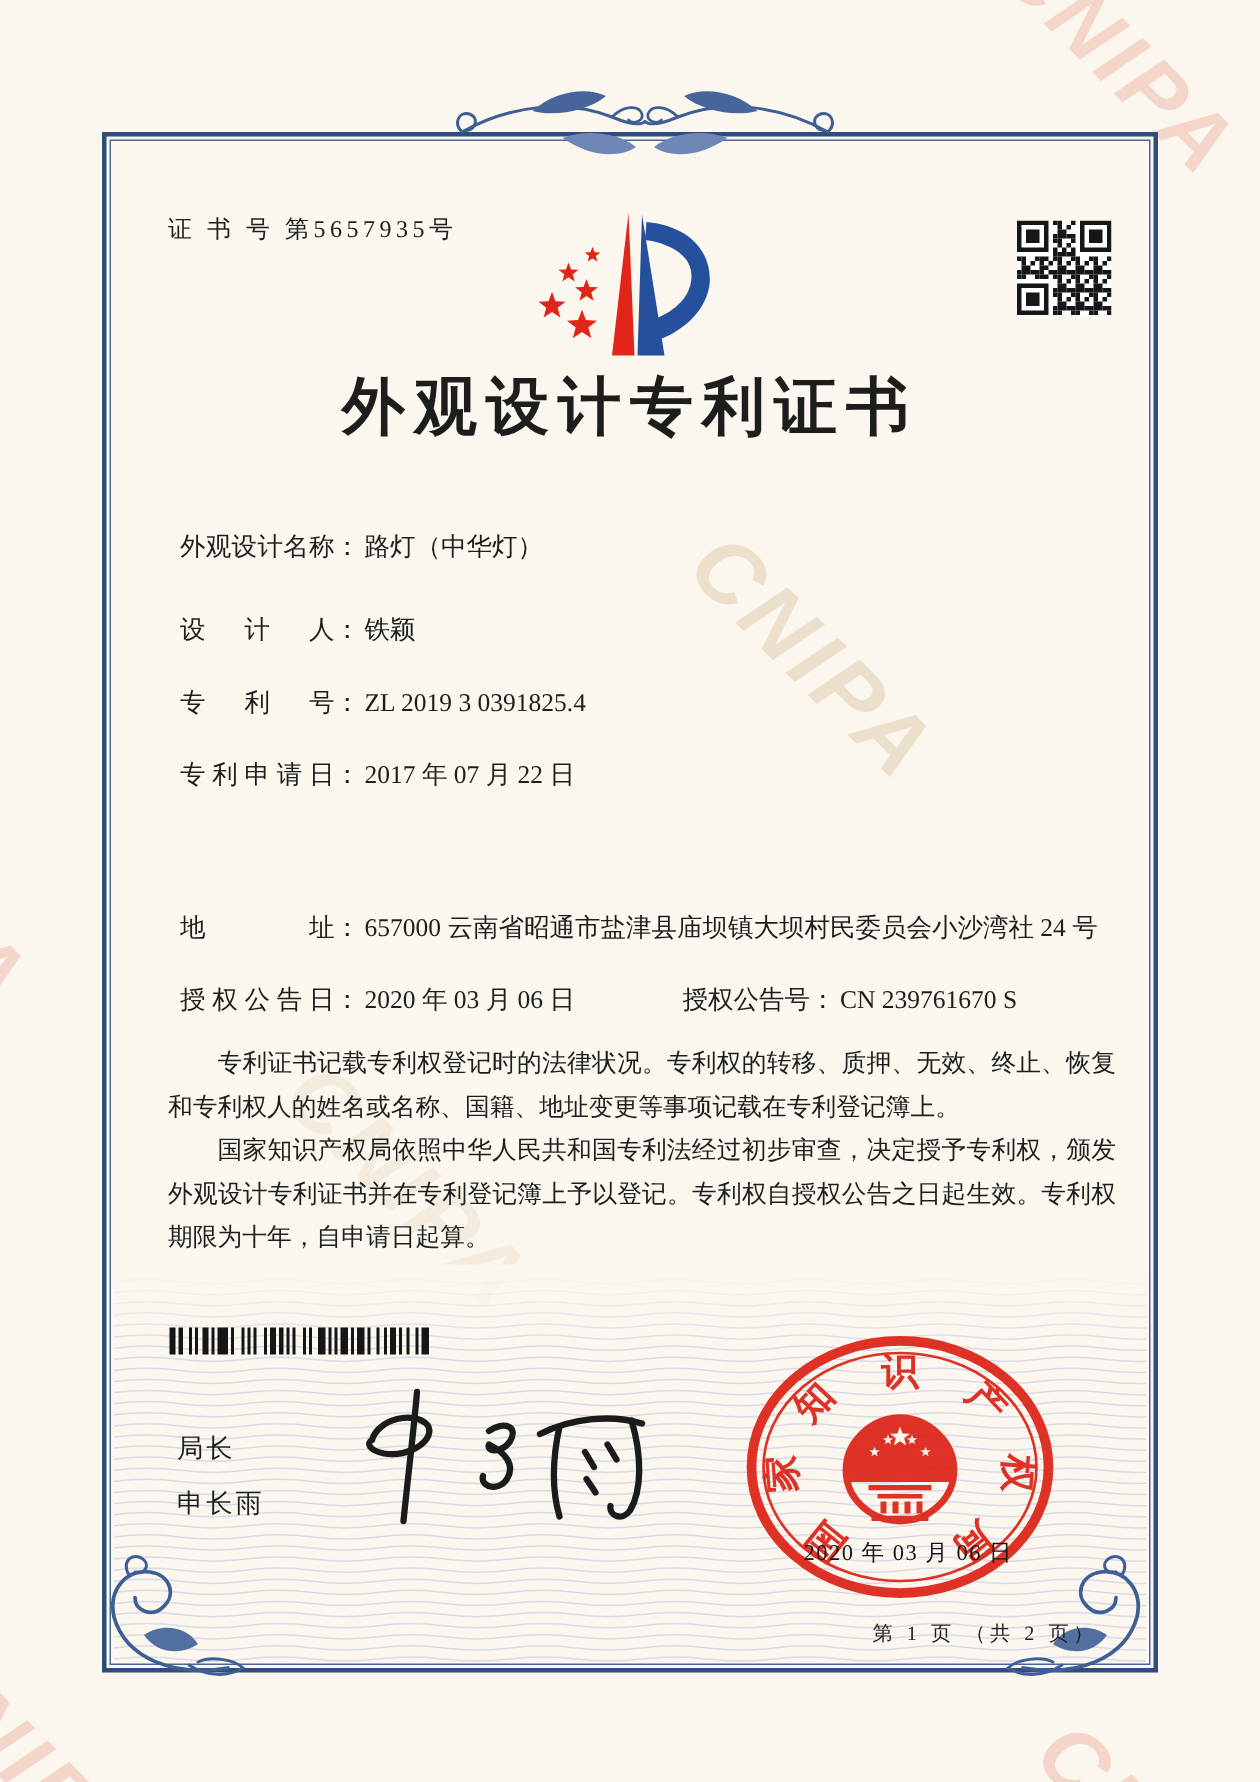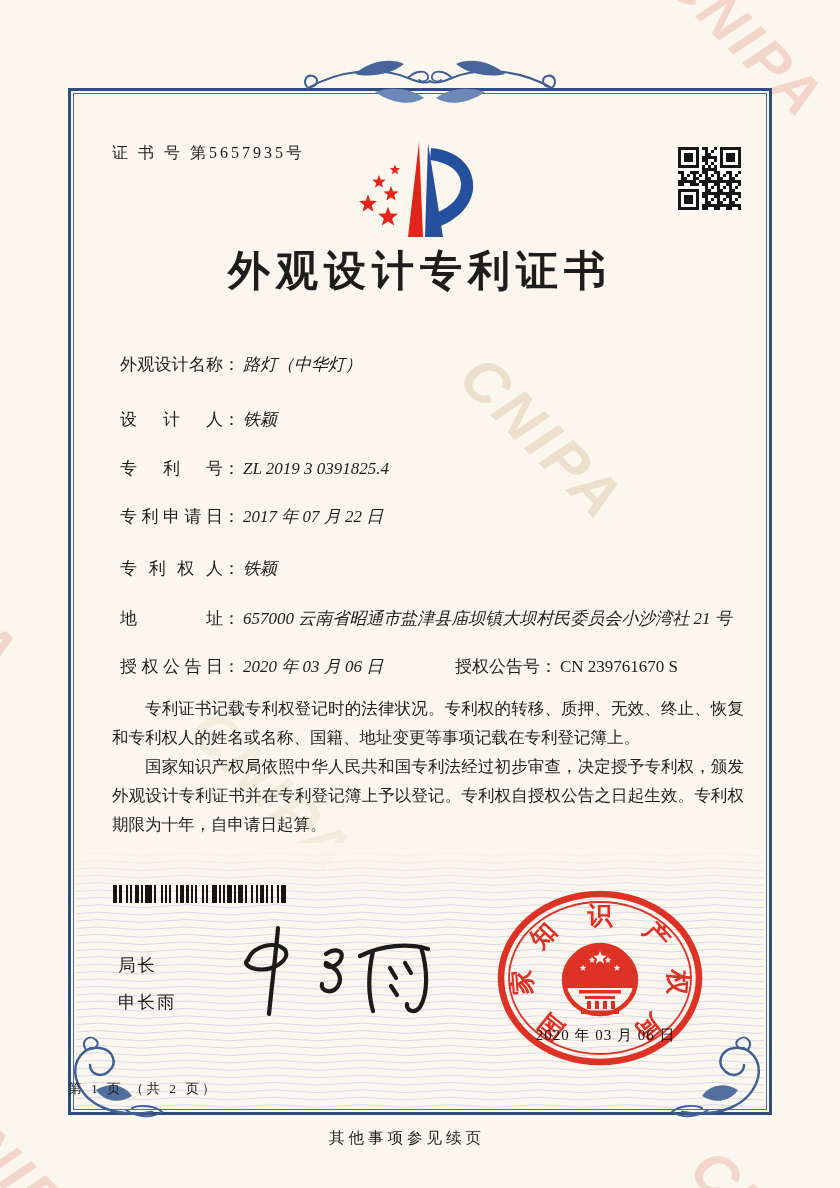--- a/index.html
+++ b/index.html
@@ -43,38 +43,38 @@
     position:absolute; left:0; top:243px; width:840px; text-align:center;
     font-size:42px; font-weight:700; letter-spacing:6px;
   }
   
   .row{position:absolute; left:120px; width:640px; font-size:17px; line-height:26px;}
   .f0{top:352px}.f1{top:407px}.f2{top:456px}.f3{top:504px}.f4{top:556px}.f5{top:606px}
   .grant-row{top:654px}
   .jl{display:inline-block; width:103px; text-align:justify; vertical-align:top;}
   .jl::after{content:""; display:inline-block; width:100%;}
   .colon{margin-right:3px;}
-  .val{display:inline-block; max-width:505px; vertical-align:top;font-style:italic;}
+  .val{display:inline-block; max-width:505px; vertical-align:top;}
   .grant2{position:absolute; left:335px; top:0;}
   
   .body-text{
     position:absolute; left:112px; top:694px; width:632px;
     font-size:16.5px; line-height:29px; text-align:justify;
   }
   .body-text p{margin:0; text-indent:2em;}
   
   .barcode{position:absolute; left:113px; top:885px; width:178px; height:18px; display:flex; align-items:stretch;}
   .barcode span{display:block; height:100%;}
   .signer-title{position:absolute; left:118px; top:953px; font-size:17.5px; letter-spacing:2px;}
   .signer-name{position:absolute; left:118px; top:990px; font-size:17.5px; letter-spacing:2px;}
   .signature{position:absolute; left:222px; top:918px;}
   .seal{position:absolute; left:495px; top:888px; opacity:.96;}
   .seal-date{position:absolute; left:518px; top:1026px; width:175px; text-align:center;
     font-size:15px; letter-spacing:1px; color:#141414;}
-  .page-info{position:absolute; left:68px; top:1080px; width:664px; text-align:left;
+  .page-info{position:absolute; left:68px; top:1080px; width:664px; text-align:right;
     font-size:13.5px; letter-spacing:3px;}
   .note{position:absolute; left:75px; top:1128px; width:664px; text-align:center;
     font-size:15.5px; letter-spacing:4px;}
 </style>
 </head>
 <body>
 
 <div class="page">
 
   <div class="wm pink" style="left:-120px; top:-100px;">CNIPA</div>
@@ -353,25 +353,22 @@
   </div>
   <div class="row f1">
     <span class="jl">设计人</span><span class="colon">：</span><span class="val">铁颖</span>
   </div>
   <div class="row f2">
     <span class="jl">专利号</span><span class="colon">：</span><span class="val">ZL 2019 3 0391825.4</span>
   </div>
   <div class="row f3">
     <span class="jl">专利申请日</span><span class="colon">：</span><span class="val">2017 年 07 月 22 日</span>
   </div>
-  <div class="row f4">
-    <span class="jl">专利权人</span><span class="colon">：</span><span class="val">铁颖</span>
-  </div>
   <div class="row f5">
-    <span class="jl">地址</span><span class="colon">：</span><span class="val">657000 云南省昭通市盐津县庙坝镇大坝村民委员会小沙湾社 21 号</span>
+    <span class="jl">地址</span><span class="colon">：</span><span class="val">657000 云南省昭通市盐津县庙坝镇大坝村民委员会小沙湾社 24 号</span>
   </div>
   <div class="row grant-row">
     <span class="jl">授权公告日</span><span class="colon">：</span><span class="val">2020 年 03 月 06 日</span>
     <span class="grant2">
       <span>授权公告号</span><span class="colon">：</span><span>CN 239761670 S</span>
     </span>
   </div>
 
   <div class="body-text">
     <p>专利证书记载专利权登记时的法律状况。专利权的转移、质押、无效、终止、恢复和专利权人的姓名或名称、国籍、地址变更等事项记载在专利登记簿上。</p>
@@ -491,15 +488,14 @@
         <rect x="100" y="113" width="4" height="8"></rect>
         <rect x="108" y="113" width="4" height="8"></rect>
         <rect x="116" y="113" width="4" height="8"></rect>
         <rect x="86" y="122.5" width="38" height="3.5"></rect>
       </g>
     </g>
   </svg>
   <div class="seal-date">2020 年 03 月 06 日</div>
 
   <div class="page-info">第 1 页 （共 2 页）</div>
-  <div class="note">其他事项参见续页</div>
 
 </div>
 
 </body></html>

